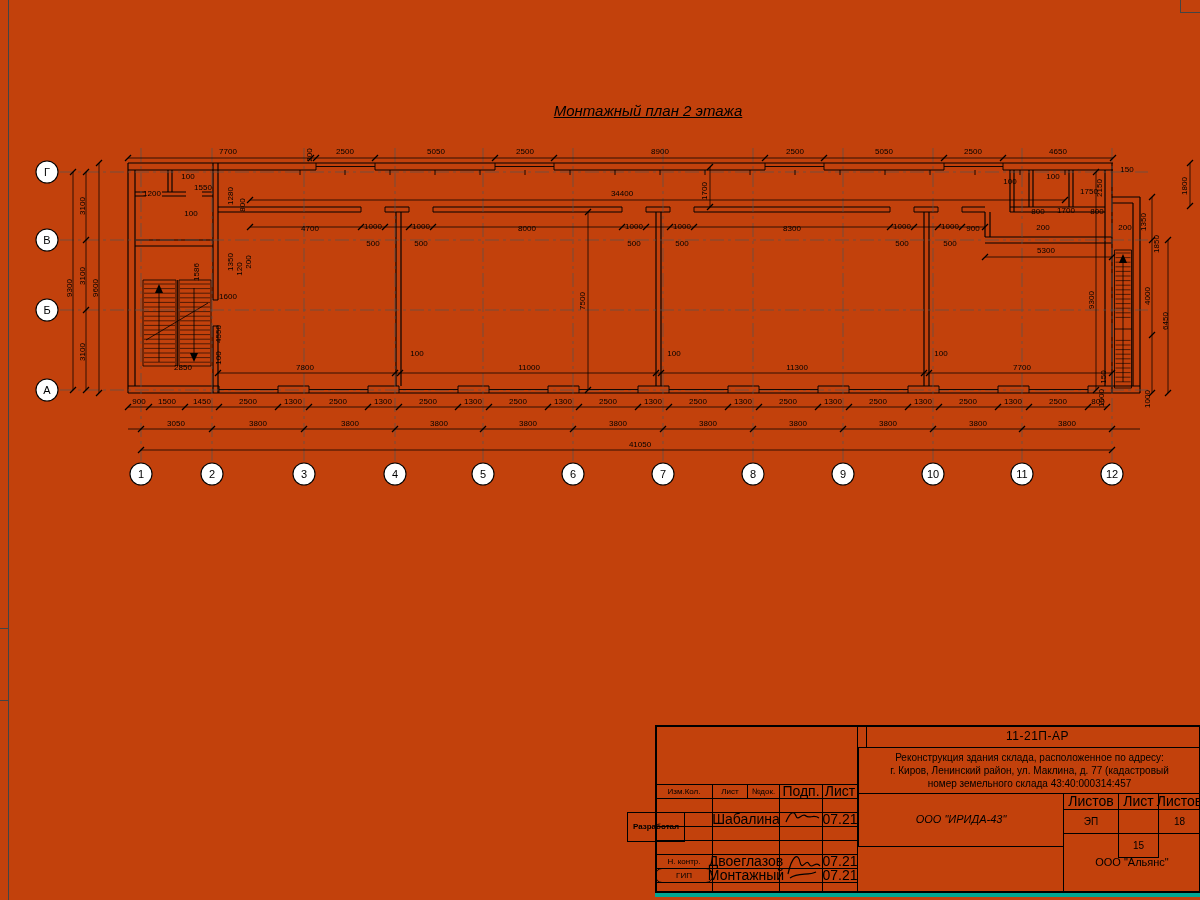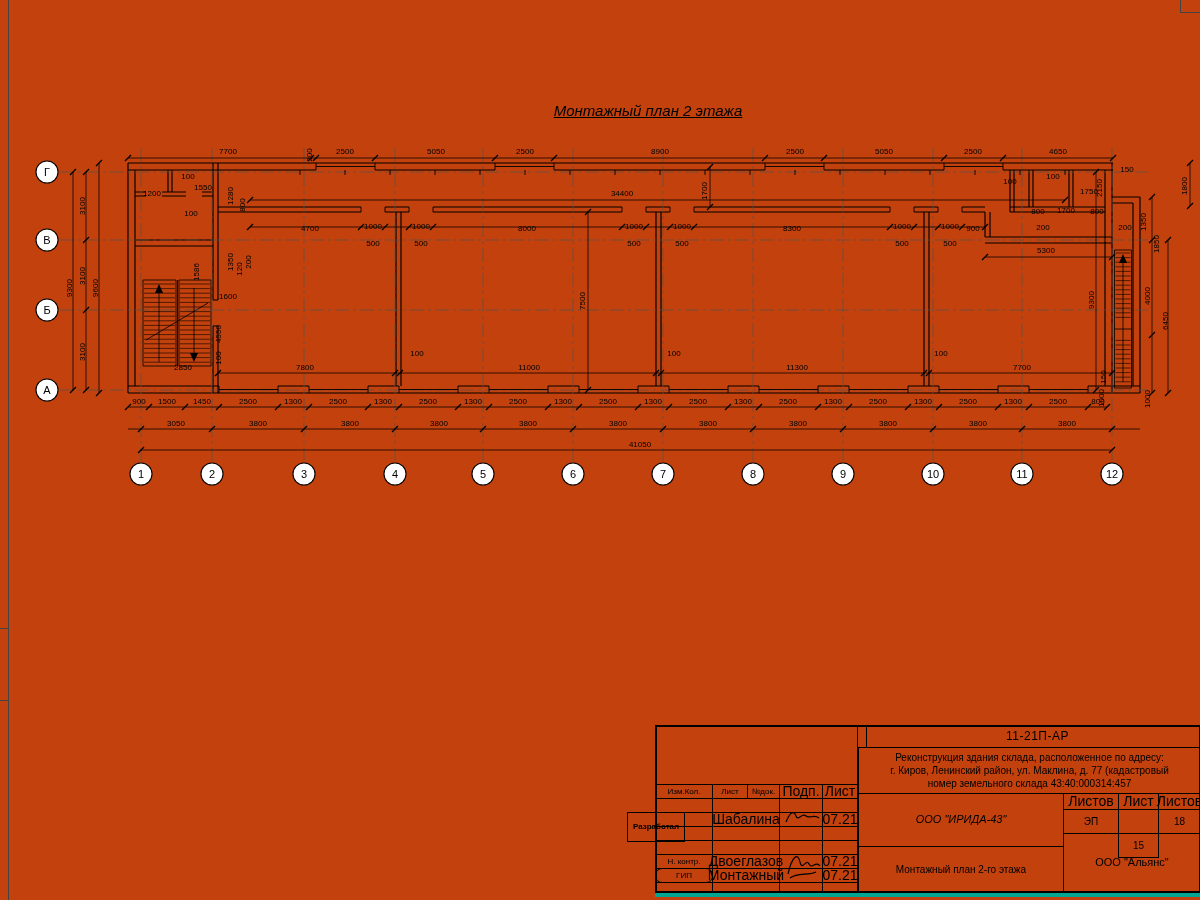--- a/index.html
+++ b/index.html
@@ -529,21 +529,20 @@
     <path d="M6 26 C10 8, 16 4, 18 14 C20 24, 24 10, 27 16 C30 22, 34 12, 38 18 M8 30 C16 24, 26 28, 34 24" stroke="#000" stroke-width="1.2" fill="none"></path>
   </svg>
 
   <div class="cell c-doc" style="left:858px;top:725px;width:343px;height:23px;">11-21П-АР</div>
   <div class="cell c-desc" style="left:858px;top:747px;width:343px;height:47px;">
     <div>Реконструкция здания склада, расположенное по адресу:</div>
     <div>г. Киров, Ленинский район, ул. Маклина, д. 77 (кадастровый</div>
     <div>номер земельного склада 43:40:000314:457</div>
   </div>
   <div class="cell c-org" style="left:858px;top:793px;width:206px;height:54px;">ООО "ИРИДА-43"</div>
-  <div class="cell c-sheettitle" style="left:858px;top:846px;width:206px;height:47px;">Монтажный план 2-го этажа</div>
 
   <div class="cell" style="left:1063px;top:793px;width:56px;height:17px;">Листов</div>
   <div class="cell" style="left:1118px;top:793px;width:41px;height:17px;">Лист</div>
   <div class="cell" style="left:1158px;top:793px;width:43px;height:17px;">Листов</div>
   <div class="cell c-val" style="left:1063px;top:809px;width:56px;height:25px;">ЭП</div>
   <div class="cell c-val" style="left:1118px;top:809px;width:41px;height:25px;margin-top:24px;">15</div>
   <div class="cell c-val" style="left:1158px;top:809px;width:43px;height:25px;">18</div>
   <div class="cell c-alliance" style="left:1063px;top:833px;width:138px;height:60px;">ООО "Альянс"</div>
 
   <div class="green-bar"></div>

